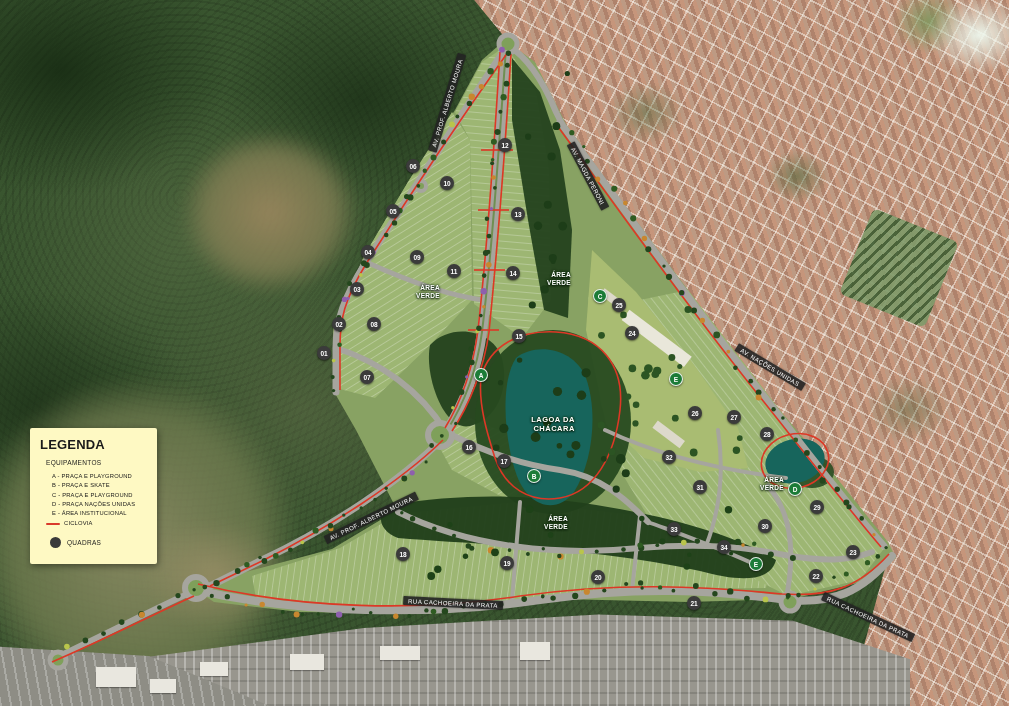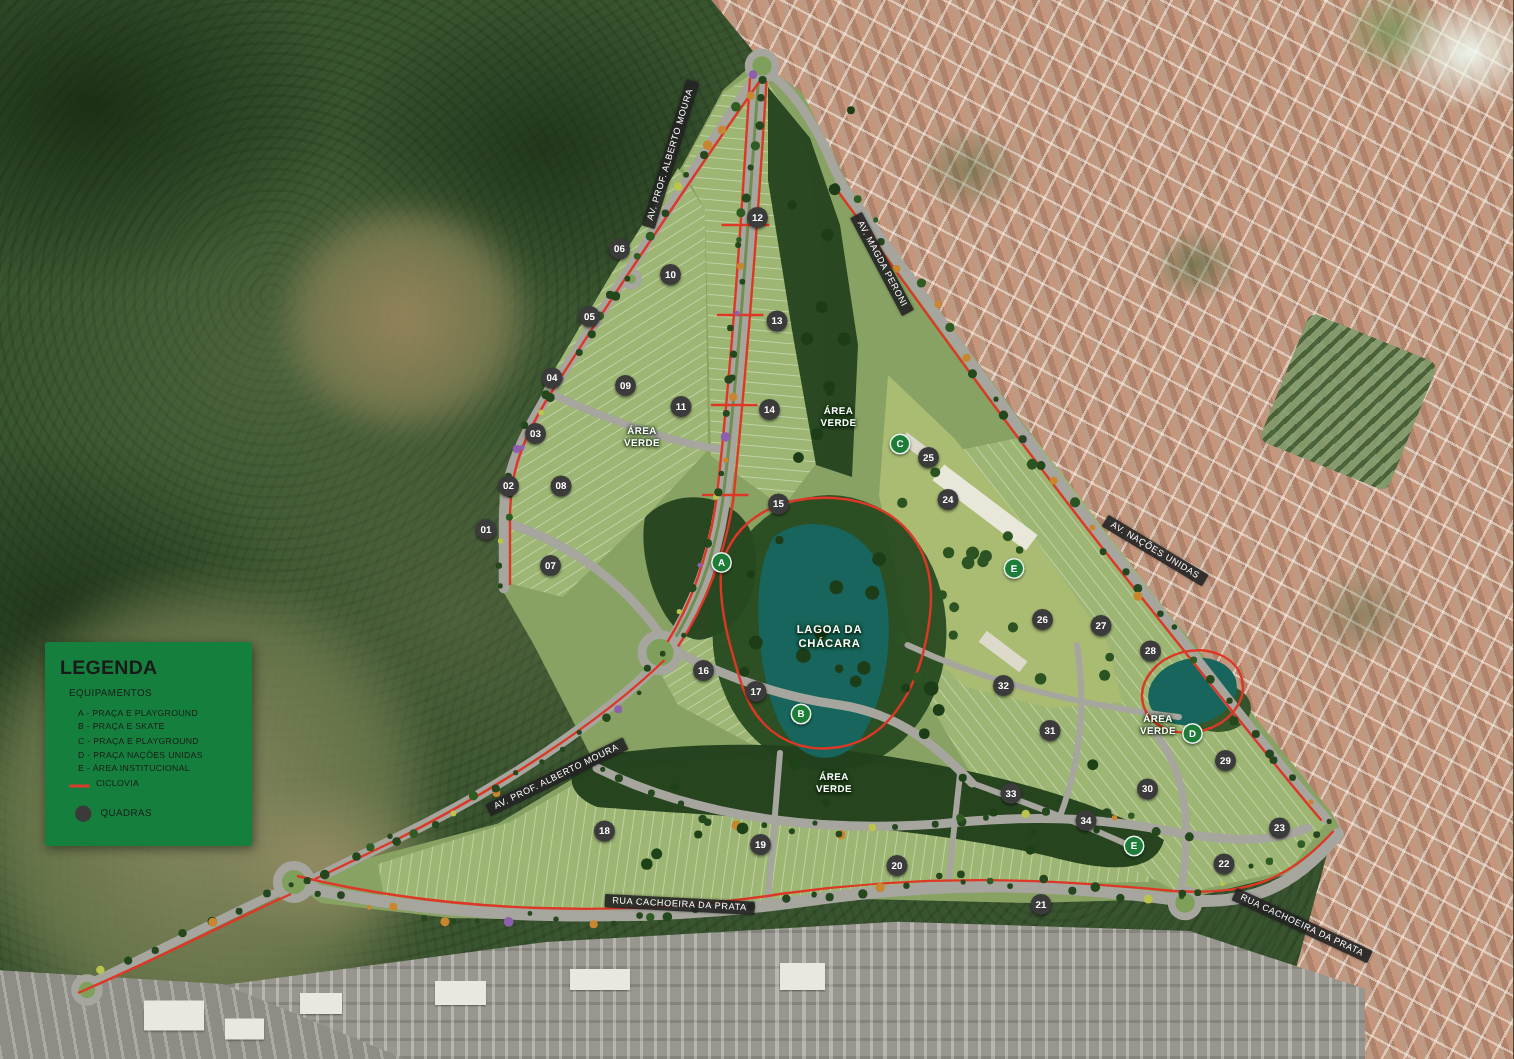--- a/index.html
+++ b/index.html
@@ -49,33 +49,33 @@
     background-image:repeating-linear-gradient(80deg, rgba(255,255,255,.25) 0 2px, transparent 2px 10px);}
 
   
   svg.plan{position:absolute;inset:0;}
 
   
   .street-label{position:absolute;background:rgba(34,34,34,.9);color:#fff;font-size:6px;
     letter-spacing:.45px;padding:1.5px 5px;white-space:nowrap;border-radius:1px;
     transform-origin:center;box-shadow:0 0 2px rgba(0,0,0,.4);}
   .area-label{position:absolute;transform:translate(-50%,-50%);color:#fff;font-weight:bold;
-    font-size:6.5px;line-height:1.2;text-align:center;white-space:pre-line;letter-spacing:.3px;
+    font-size:6.5px;line-height:1.2;text-align:right;white-space:pre-line;letter-spacing:.3px;
     text-shadow:0 0 2px #12330f,0 0 3px rgba(0,40,0,.95),0 1px 2px rgba(0,0,0,.8);}
   .area-label.large{font-size:7.5px;letter-spacing:.5px;}
   .quadra-badge{position:absolute;width:14px;height:14px;border-radius:50%;background:#3b3b3b;
     color:#fff;font-size:6.5px;font-weight:bold;display:flex;align-items:center;justify-content:center;
     transform:translate(-50%,-50%);box-shadow:0 1px 2px rgba(0,0,0,.55);}
   .equip-marker{position:absolute;width:12px;height:12px;border-radius:50%;background:#1c7c38;
     border:1px solid rgba(255,255,255,.9);color:#fff;font-size:6.5px;font-weight:bold;display:flex;
     align-items:center;justify-content:center;transform:translate(-50%,-50%);
     box-shadow:0 1px 2px rgba(0,0,0,.5);}
 
   
-  .legend{position:absolute;left:30px;top:428px;width:138px;height:136px;background:#15803d;
+  .legend{position:absolute;left:30px;top:428px;width:127px;height:136px;background:#fef9c3;
     border-radius:2px;box-shadow:1px 2px 7px rgba(0,0,0,.45);padding:9px 6px 6px 10px;
     box-sizing:border-box;color:#1a1a1a;}
   .lg-title{font-size:13px;font-weight:bold;letter-spacing:.2px;}
   .lg-sub{font-size:6.5px;margin:7px 0 6px 6px;letter-spacing:.3px;}
   .lg-list{margin-left:12px;}
   .lg-item{font-size:5.8px;line-height:1.6;letter-spacing:.2px;}
   .lg-row{display:flex;align-items:center;margin-left:6px;margin-top:1px;gap:4px;}
   .sw-line{display:inline-block;width:14px;height:2.5px;border-radius:2px;background:#d93a2b;}
   .lg-row.q{margin-top:8px;gap:6px;margin-left:10px;}
   .sw-dot{display:inline-block;width:11px;height:11px;border-radius:50%;background:#3a3a3a;}

